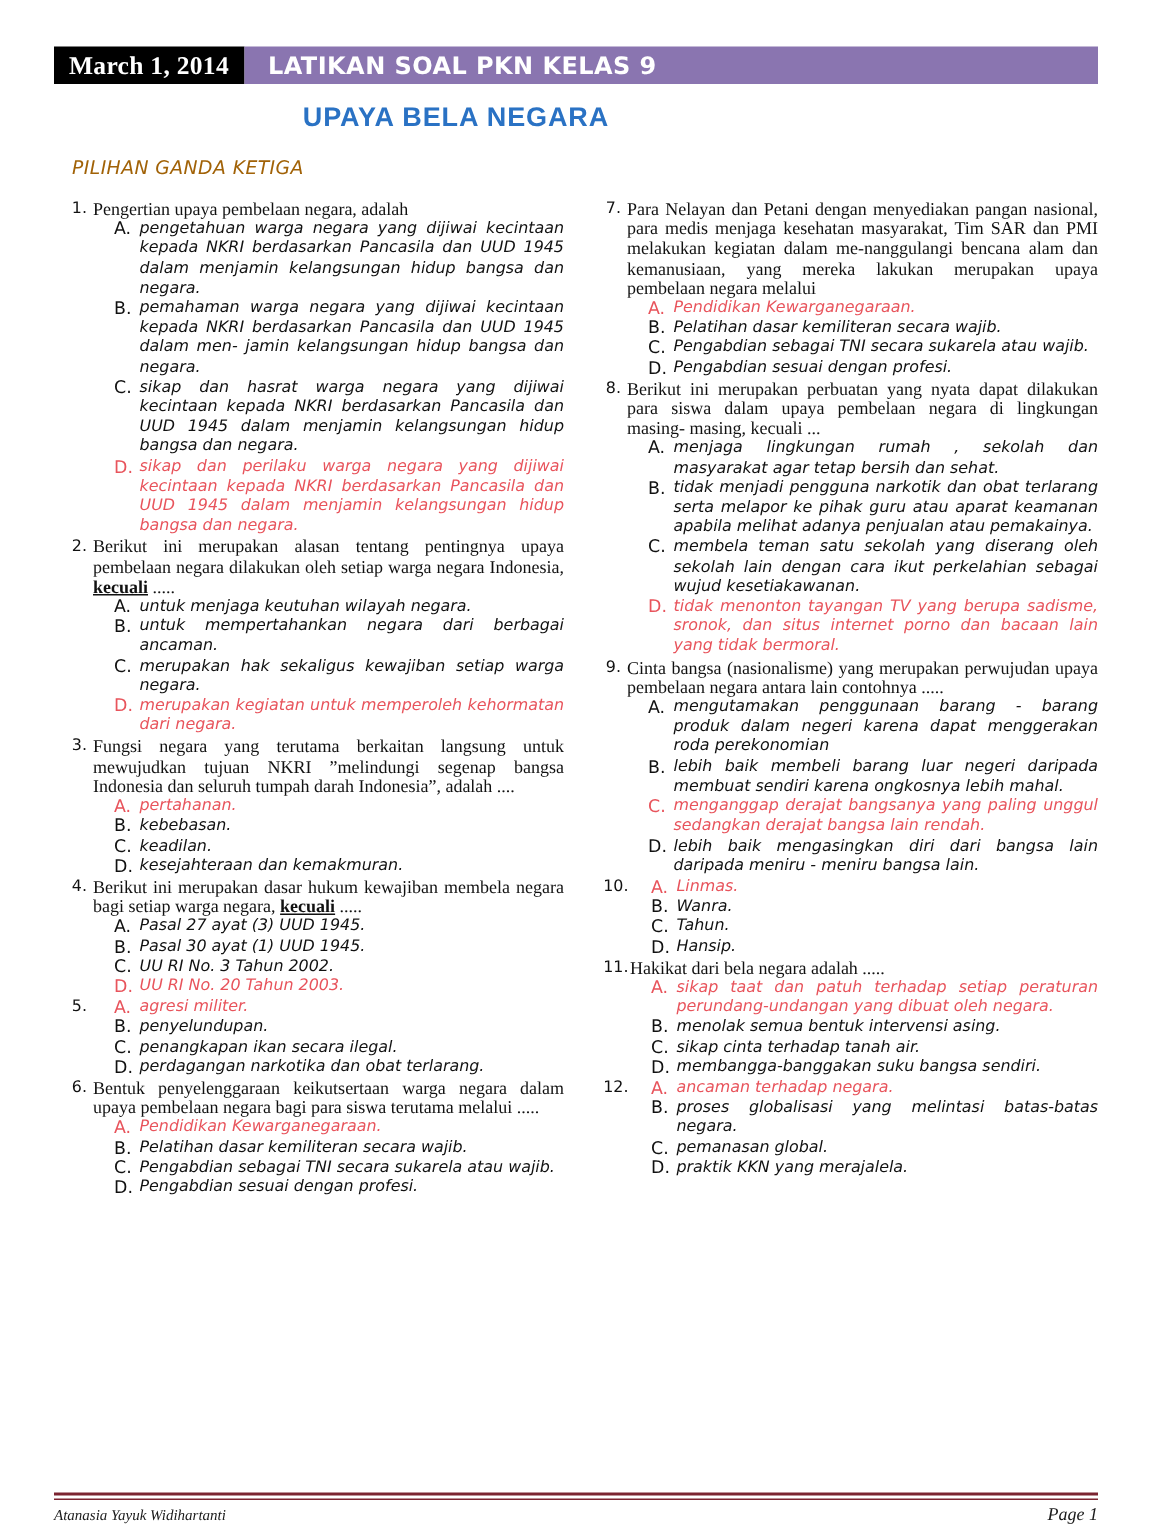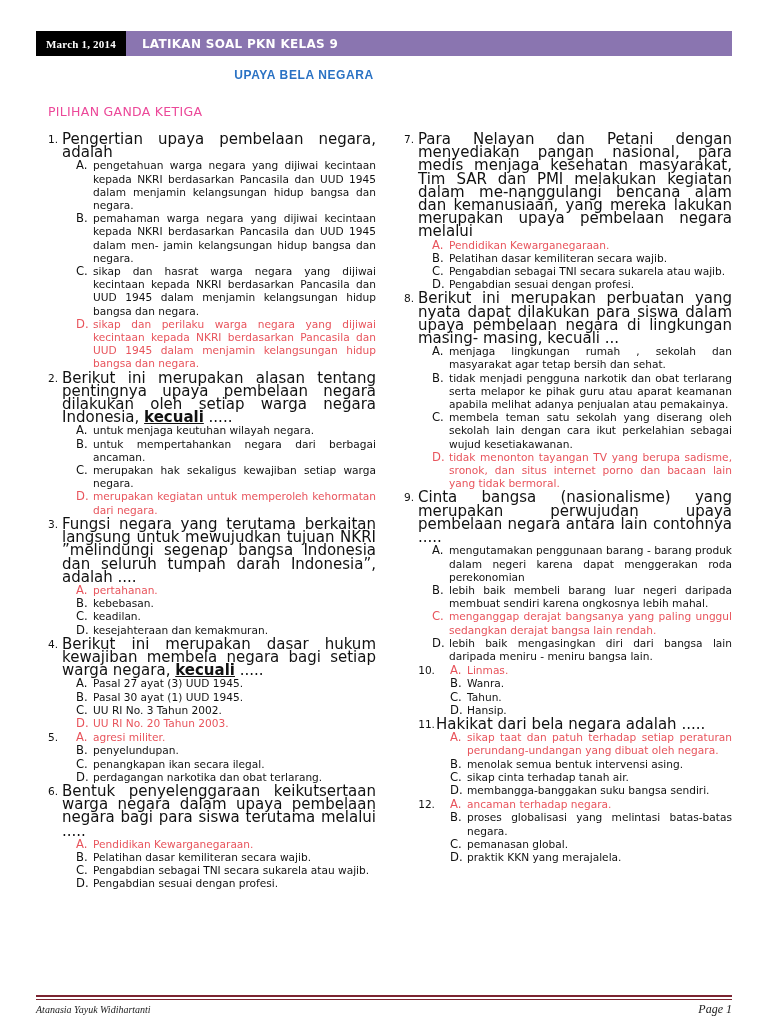--- a/index.html
+++ b/index.html
@@ -21,65 +21,66 @@
     left: 36px;
     top: 31px;
     width: 696px;
     height: 25px;
     display: flex;
     align-items: stretch;
   }
   .banner-date {
     background: #000000;
     color: #ffffff;
-    font-size: 11px;
+    font-size: 17px;
     font-weight: 700;
     font-family: "Liberation Serif", serif;
     display: flex;
     align-items: center;
     padding: 0 10px;
     white-space: nowrap;
     letter-spacing: .2px;
   }
   .banner-bar {
     background: #8a75b0;
     flex: 1;
     display: flex;
     align-items: center;
     color: #ffffff;
-    font-size: 12px;
+    font-size: 16px;
     font-weight: 700;
     font-family: "DejaVu Sans", sans-serif;
     padding-left: 16px;
     letter-spacing: .3px;
   }
 
   
   .doc-title {
     position: absolute;
     left: 0;
     top: 68px;
     width: 608px;
     text-align: center;
     box-sizing: border-box;
     color: #2a72c4;
-    font-size: 12px;
+    font-size: 18px;
     font-weight: 700;
     font-family: "Liberation Sans", sans-serif;
     letter-spacing: .6px;
   }
 
   .section-label {
     position: absolute;
     left: 48px;
     top: 104px;
     font-size: 12.5px;
-    color: #ec4899;
+    color: #a16207;
     font-family: "DejaVu Sans", sans-serif;
     letter-spacing: .3px;
+    font-style: italic;
   }
 
   
   .columns {
     position: absolute;
     left: 42px;
     top: 133px;
     width: 690px;
     display: flex;
     gap: 22px;
@@ -100,51 +101,52 @@
     padding-right: 4px;
     font-size: 10.6px;
     line-height: 13.2px;
     color: #111;
     box-sizing: border-box;
   }
   .q-num.wide {
     width: 22px;
     flex: 0 0 22px;
     padding-right: 1px;
-    margin-left: 16px;
   }
   .q-body {
     flex: 1;
   }
   .q-stem {
-    font-size: 15px;
+    font-size: 12px;
     line-height: 13.2px;
     color: #111;
     text-align: justify;
     text-justify: inter-word;
+    font-family: Liberation Serif, serif;
   }
   .opts {
     margin-top: 0px;
   }
   .opt {
     display: flex;
     font-size: 10.6px;
     line-height: 13.2px;
     color: #111;
     margin-left: 14px;
   }
   .opt-letter {
     width: 17px;
     flex: 0 0 17px;
     font-size: 11.6px;
   }
   .opt-text {
     flex: 1;
     text-align: justify;
     text-justify: inter-word;
+    font-style: italic;
   }
   .opt.red .opt-letter,
   .opt.red .opt-text {
     color: #e8545c;
   }
   .red-inline { color: #e8545c; }
   .kecuali-bold {
     font-weight: 700;
     text-decoration: underline;
   }

